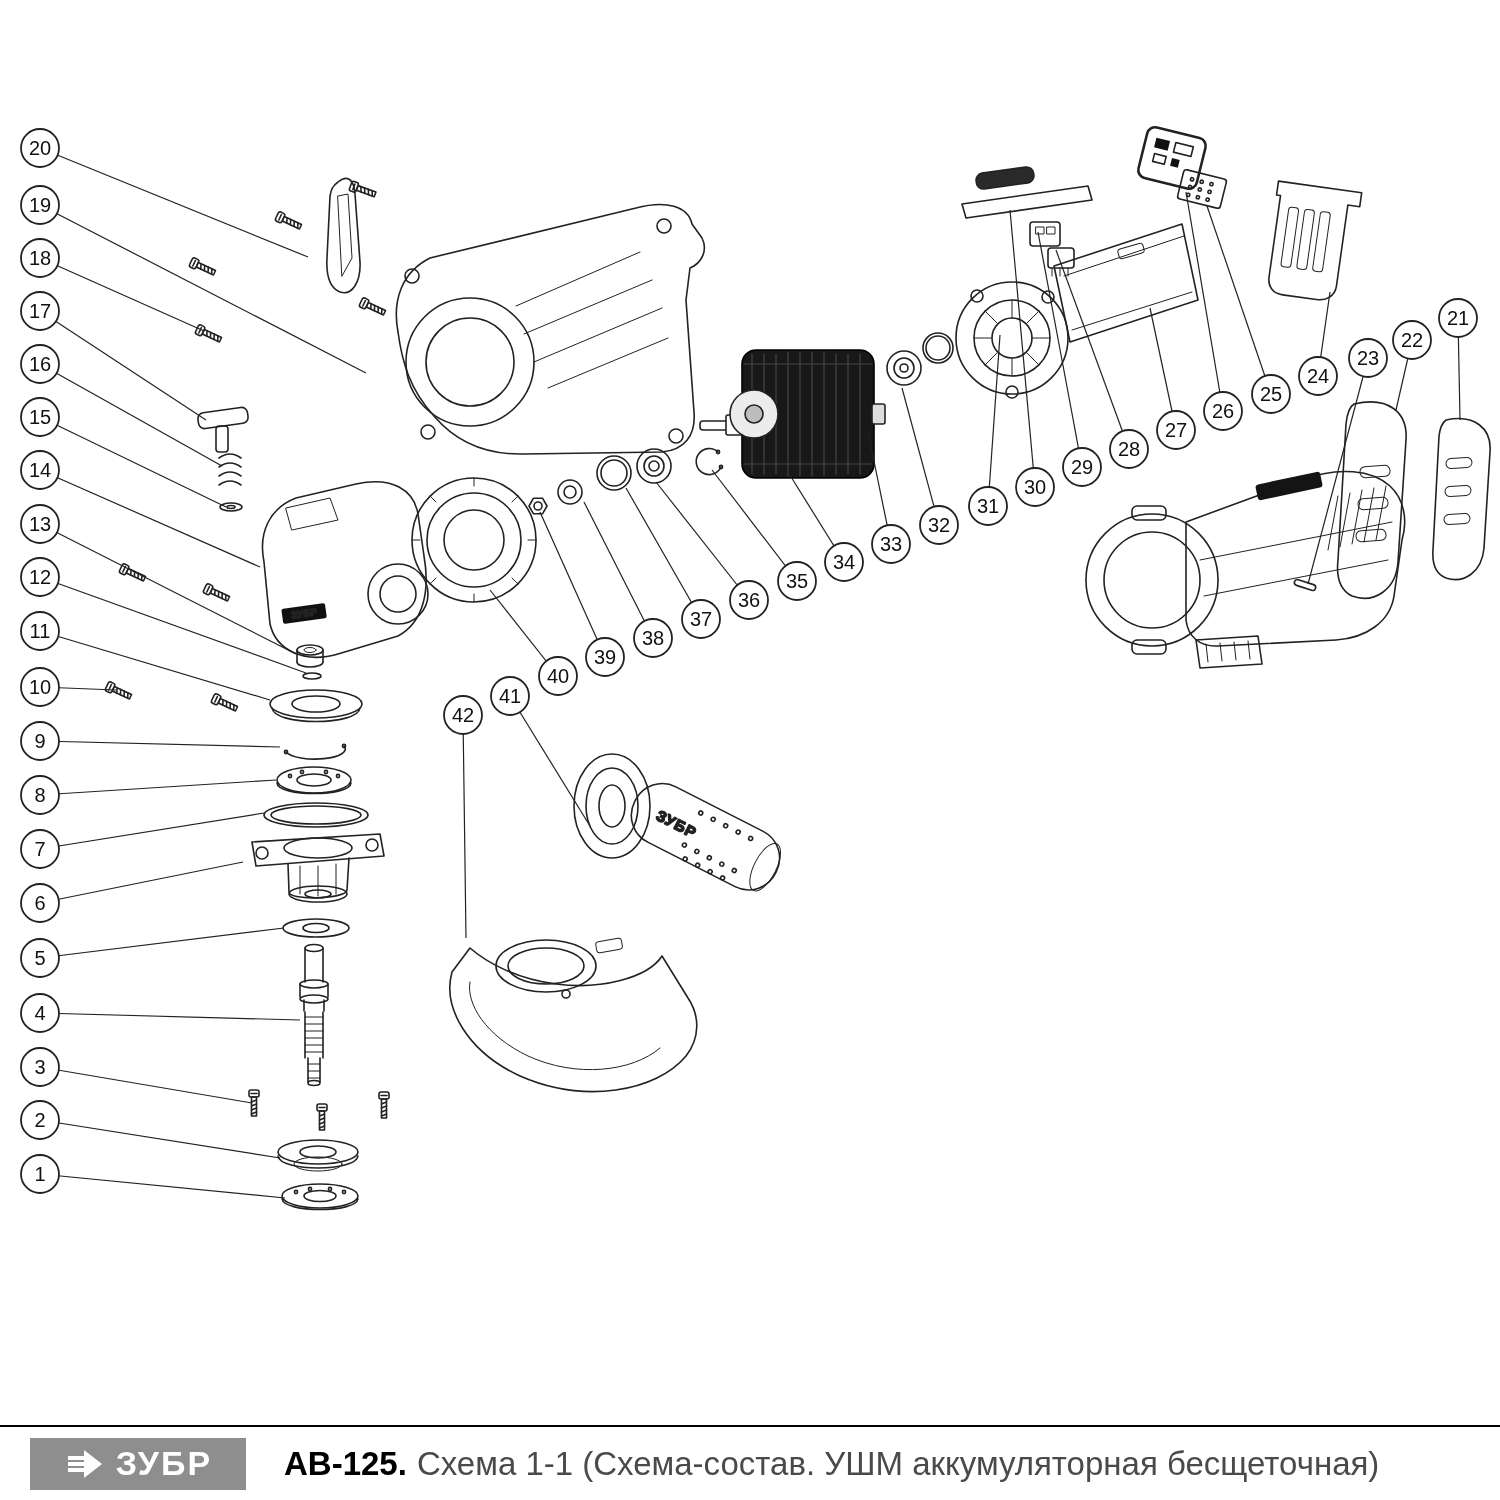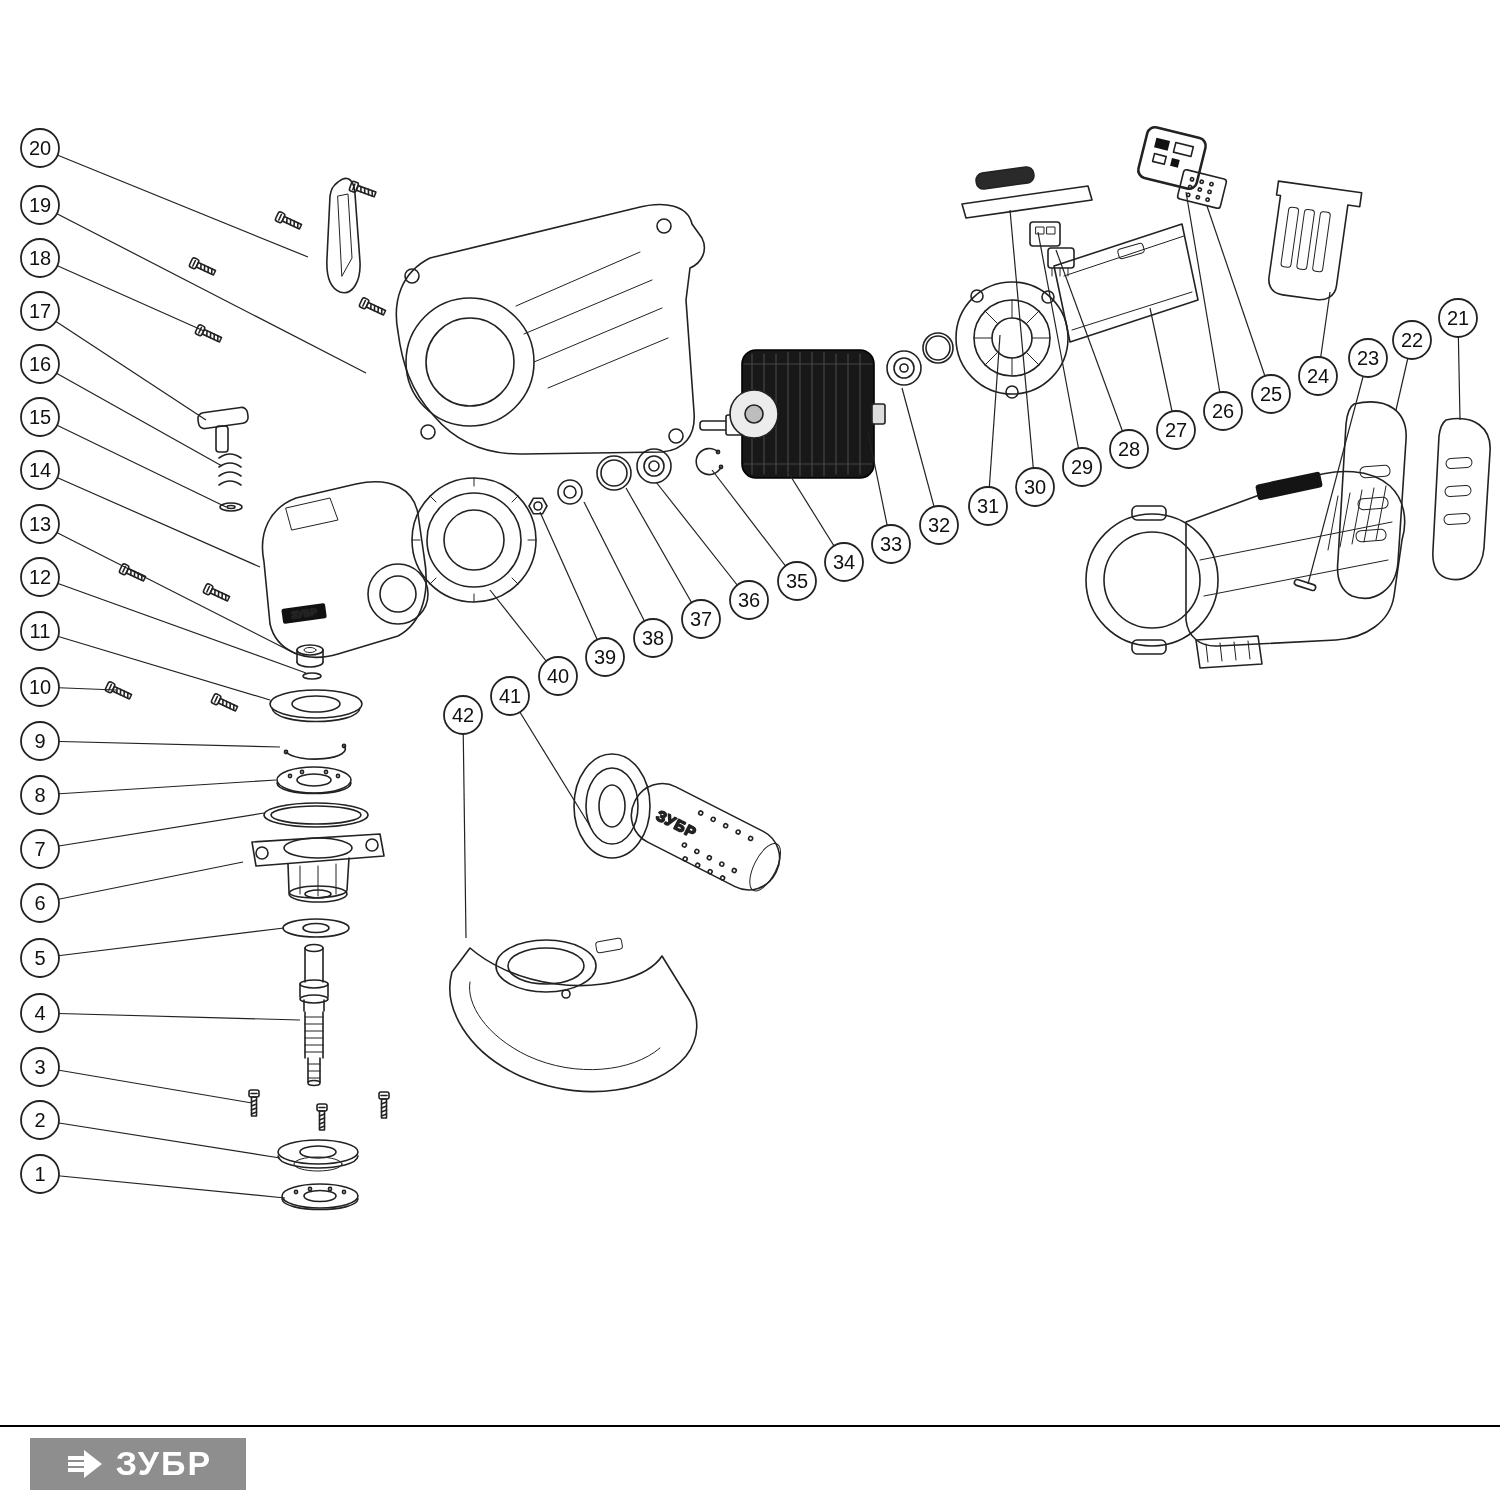--- a/index.html
+++ b/index.html
@@ -576,15 +576,18 @@
 </svg>
 
 <div class="footer">
   <div class="logo">
     <svg width="44" height="44" viewBox="0 0 44 44">
       <path d="M4,16 h16 M4,22 h16 M4,28 h16" stroke="#fff" stroke-width="4" fill="none"></path>
       <path d="M20,8 L38,22 L20,36 Z" fill="#fff"></path>
     </svg>
     <span class="brand">ЗУБР</span>
   </div>
+  <div class="caption">
+    <span class="model">АВ-125.</span><span>Схема 1-1 (Схема-состав. УШМ аккумуляторная бесщеточная)</span>
+  </div>
 </div>
 
 </div>
 
 </body></html>

